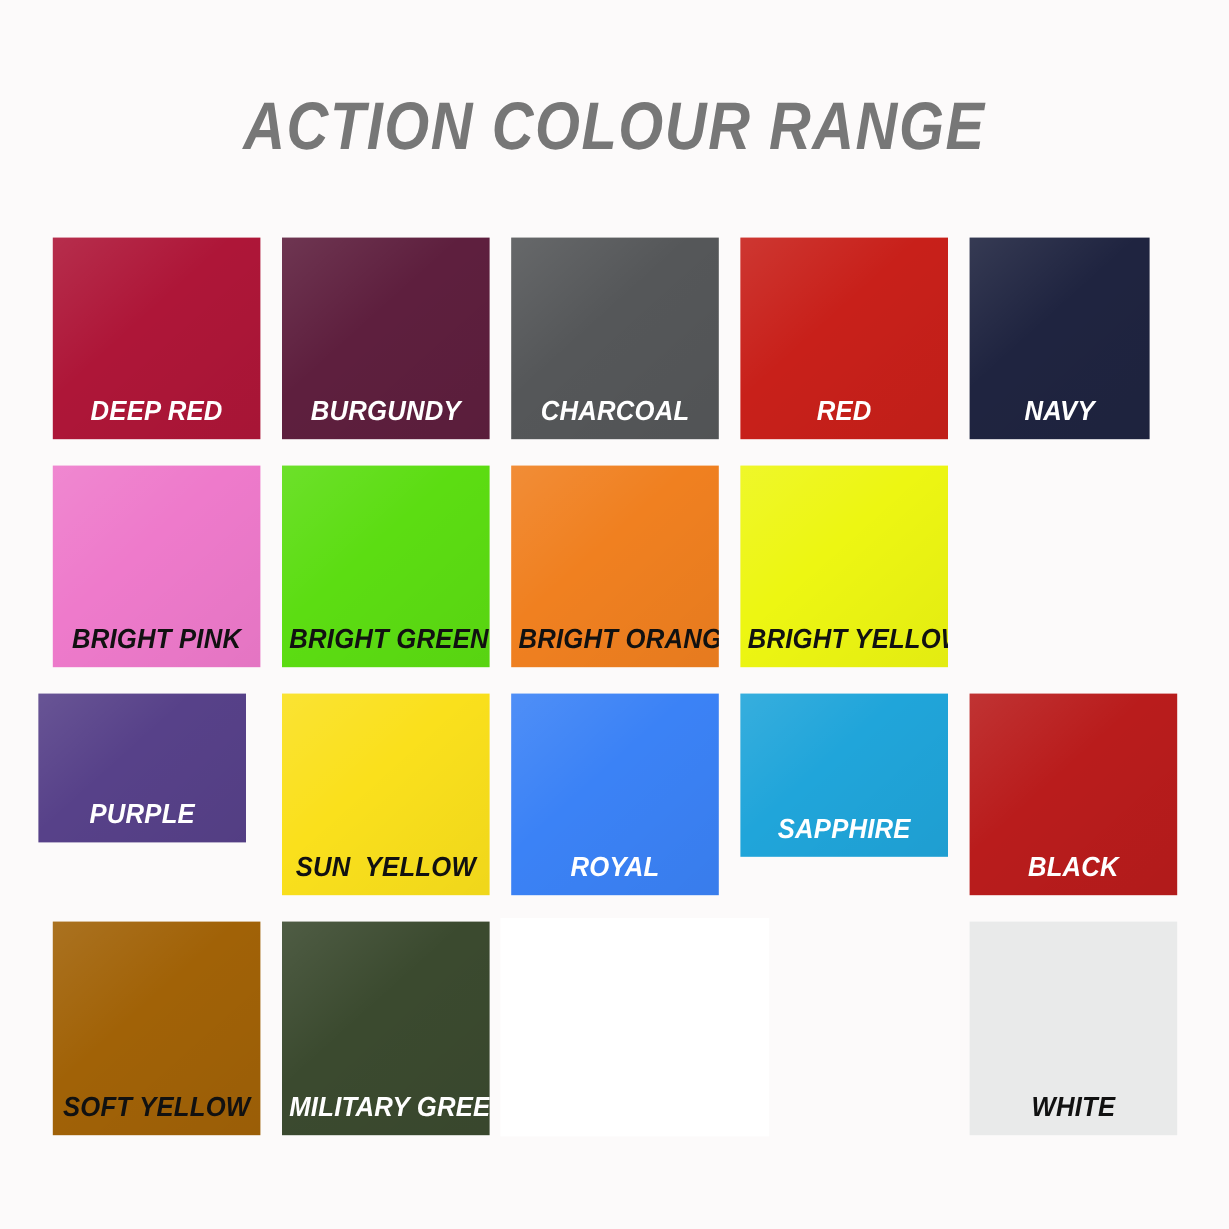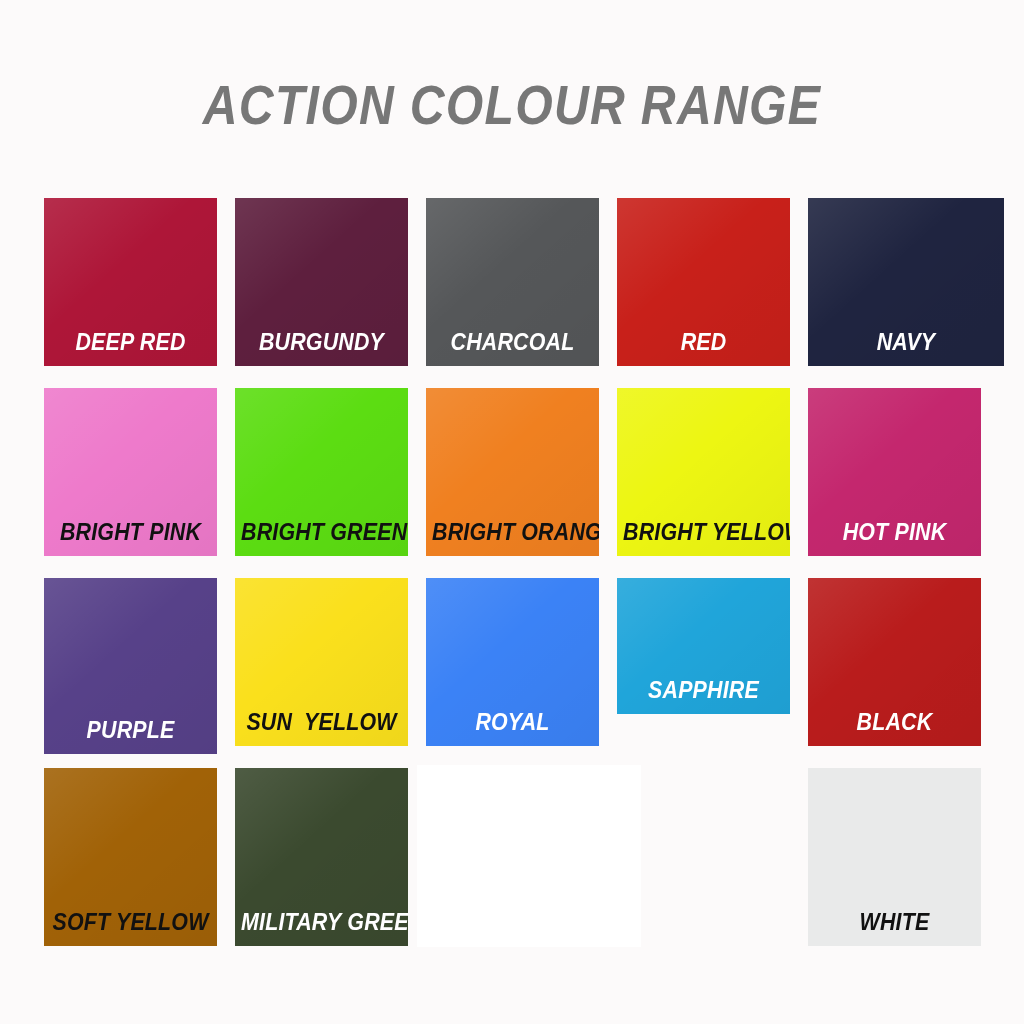--- a/index.html
+++ b/index.html
@@ -89,45 +89,41 @@
         <div class="swatch-label label-light" style="color: rgb(255, 255, 255);">BURGUNDY</div>
       </div>
       <div class="swatch" style="left: 426px; top: 198px; width: 173px; height: 168px; background: rgb(85, 87, 89);">
         <div class="swatch-sheen"></div>
         <div class="swatch-label label-light" style="color: rgb(255, 255, 255);">CHARCOAL</div>
       </div>
       <div class="swatch" style="left: 617px; top: 198px; width: 173px; height: 168px; background: rgb(200, 32, 26); padding-left: 29px;">
         <div class="swatch-sheen"></div>
         <div class="swatch-label label-light" style="color: rgb(255, 255, 255);">RED</div>
       </div>
-      <div class="swatch" style="left: 808px; top: 198px; width: 196px; height: 168px; background: rgb(31, 36, 64);">
+      <div class="swatch" style="left: 808px; top: 198px; width: 150px; height: 168px; background: rgb(31, 36, 64);">
         <div class="swatch-sheen"></div>
         <div class="swatch-label label-light" style="color: rgb(255, 255, 255);">NAVY</div>
       </div>
       <div class="swatch" style="left: 44px; top: 388px; width: 173px; height: 168px; background: rgb(238, 122, 203); padding-left: 12px;">
         <div class="swatch-sheen"></div>
         <div class="swatch-label label-dark" style="color: rgb(17, 17, 17);">BRIGHT PINK</div>
       </div>
       <div class="swatch" style="left: 235px; top: 388px; width: 173px; height: 168px; background: rgb(92, 221, 18);">
         <div class="swatch-sheen"></div>
         <div class="swatch-label label-dark" style="color: rgb(17, 17, 17);">BRIGHT GREEN</div>
       </div>
       <div class="swatch" style="left: 426px; top: 388px; width: 173px; height: 168px; background: rgb(240, 128, 32);">
         <div class="swatch-sheen"></div>
         <div class="swatch-label label-dark" style="color: rgb(17, 17, 17);">BRIGHT ORANGE</div>
       </div>
       <div class="swatch" style="left: 617px; top: 388px; width: 173px; height: 168px; background: rgb(237, 246, 18);">
         <div class="swatch-sheen"></div>
         <div class="swatch-label label-dark" style="color: rgb(17, 17, 17);">BRIGHT YELLOW</div>
       </div>
-      <div class="swatch" style="left: 808px; top: 388px; width: 173px; height: 168px; background: rgb(196, 39, 110);">
-        <div class="swatch-sheen"></div>
-        <div class="swatch-label label-light" style="color: rgb(255, 255, 255);">HOT PINK</div>
-      </div>
-      <div class="swatch" style="left: 44px; top: 578px; width: 173px; height: 176px; background: rgb(87, 65, 137);">
+      <div class="swatch" style="left: 32px; top: 578px; width: 173px; height: 124px; background: rgb(87, 65, 137);">
         <div class="swatch-sheen"></div>
         <div class="swatch-label label-light" style="color: rgb(255, 255, 255);">PURPLE</div>
       </div>
       <div class="swatch" style="left: 235px; top: 578px; width: 173px; height: 168px; background: rgb(250, 224, 28);">
         <div class="swatch-sheen"></div>
         <div class="swatch-label label-dark" style="color: rgb(17, 17, 17);">SUN  YELLOW</div>
       </div>
       <div class="swatch" style="left: 426px; top: 578px; width: 173px; height: 168px; background: #3b82f6;">
         <div class="swatch-sheen"></div>
         <div class="swatch-label label-light" style="color: rgb(255, 255, 255);">ROYAL</div>

